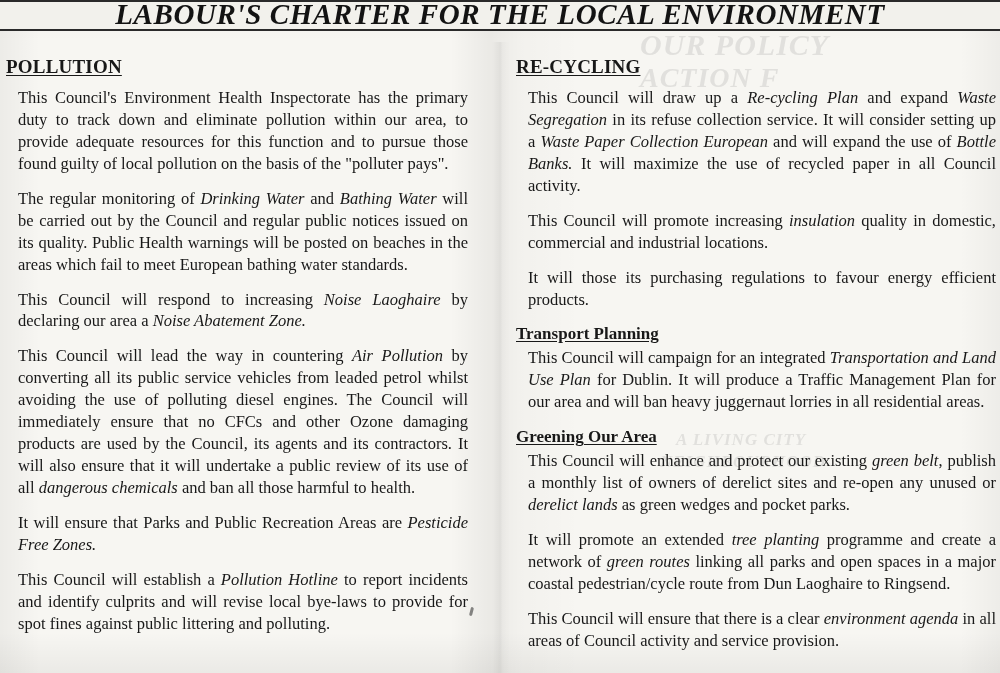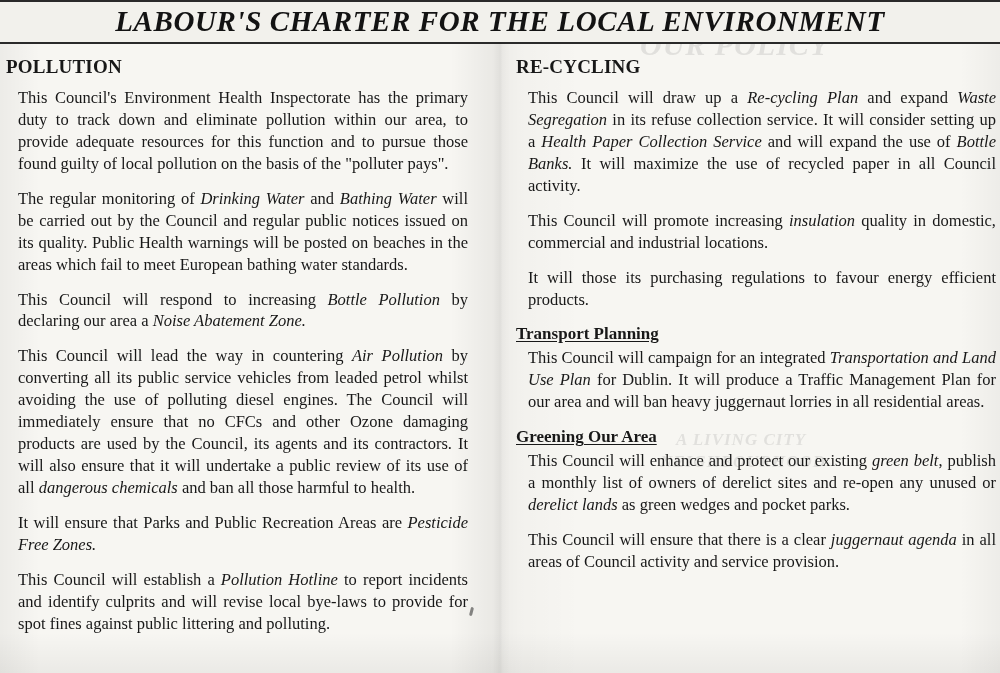--- a/index.html
+++ b/index.html
@@ -35,21 +35,21 @@
     user-select: none;
     white-space: nowrap;
   }
   .bleed-1 { top: 28px;  left: 640px; font-size: 30px; }
   .bleed-2 { top: 62px;  left: 640px; font-size: 28px; }
   .bleed-3 { top: 430px; left: 676px; font-size: 17px; }
   .bleed-4 { top: 452px; left: 660px; font-size: 17px; }
 
   .header {
     position: relative;
-    height: 44px;
+    height: 31px;
     border-top: 2px solid #2a2a2a;
     border-bottom: 2px solid #2a2a2a;
     box-sizing: border-box;
     background: #f2f1ec;
     display: flex;
     align-items: center;
     justify-content: center;
     overflow: hidden;
   }
   .header .title {
@@ -92,20 +92,21 @@
     width: 18px;
     background: linear-gradient(90deg, rgba(0,0,0,0.0), rgba(0,0,0,0.055) 45%, rgba(0,0,0,0.02) 60%, rgba(0,0,0,0.0));
     pointer-events: none;
   }
 
   h2.section {
     font-family: "Liberation Serif", serif;
     font-size: 19px;
     font-weight: bold;
     margin: 0 0 9px 0;
+    text-decoration: underline;
     text-underline-offset: 2px;
     letter-spacing: 0.2px;
   }
   h3.subsection {
     font-family: "Liberation Serif", serif;
     font-size: 17px;
     font-weight: bold;
     margin: 14px 0 3px 0;
     text-decoration: underline;
     text-underline-offset: 2px;
@@ -133,51 +134,53 @@
     border-radius: 2px;
     transform: rotate(14deg);
   }
 </style>
 </head>
 <body>
 
 <div class="page">
 
   <div class="bleed bleed-1">OUR POLICY</div>
+  <div class="bleed bleed-2">ACTION F</div>
   <div class="bleed bleed-3">A LIVING CITY</div>
   <div class="bleed bleed-4">NEIGHBOURHOOD</div>
 
   <div class="header">
     <div class="title">LABOUR'S CHARTER FOR THE LOCAL ENVIRONMENT</div>
   </div>
 
   <div class="gutter"></div>
 
   <div class="columns">
     <div class="col col-left">
       <h2 class="section">POLLUTION</h2>
       <div>
           <p class="para">This Council's Environment Health Inspectorate has the primary duty to track down and eliminate pollution within our area, to provide adequate resources for this function and to pursue those found guilty of local pollution on the basis of the "polluter pays".</p>
           <p class="para">The regular monitoring of <b class="em">Drinking Water</b> and <b class="em">Bathing Water</b> will be carried out by the Council and regular public notices issued on its quality.  Public Health warnings will be posted on beaches in the areas which fail to meet European bathing water standards.</p>
-          <p class="para">This Council will respond to increasing <b class="em">Bottle Pollution</b> by declaring our area a <b class="em">Noise Abatement Zone.</b></p>
+          <p class="para">This Council will respond to increasing <b class="em">Noise Laoghaire</b> by declaring our area a <b class="em">Noise Abatement Zone.</b></p>
           <p class="para">This Council will lead the way in countering <b class="em">Air Pollution</b> by converting all its public service vehicles from leaded petrol whilst avoiding the use of polluting diesel engines.  The Council will immediately ensure that no CFCs and other Ozone damaging products are used by the Council, its agents and its contractors.  It will also ensure that it will undertake a public review of its use of all <b class="em">dangerous chemicals</b> and ban all those harmful to health.</p>
           <p class="para">It will ensure that Parks and Public Recreation Areas are <b class="em">Pesticide Free Zones.</b></p>
           <p class="para">This Council will establish a <b class="em">Pollution Hotline</b> to report incidents and identify culprits and will revise local bye-laws to provide for spot fines against public littering and polluting.</p>
         </div>
       <div class="ink-speck" style="top:565px; left:470px;"></div>
     </div>
 
     <div class="col col-right">
       <h2 class="section">RE-CYCLING</h2>
       <div>
-          <p class="para">This Council will draw up a <b class="em">Re-cycling Plan</b> and expand <b class="em">Waste Segregation</b> in its refuse collection service.  It will consider setting up a <b class="em">Health Paper Collection Service</b> and will expand the use of <b class="em">Bottle Banks.</b>  It will maximize the use of recycled paper in all Council activity.</p>
+          <p class="para">This Council will draw up a <b class="em">Re-cycling Plan</b> and expand <b class="em">Waste Segregation</b> in its refuse collection service.  It will consider setting up a <b class="em">Waste Paper Collection European</b> and will expand the use of <b class="em">Bottle Banks.</b>  It will maximize the use of recycled paper in all Council activity.</p>
           <p class="para">This Council will promote increasing <b class="em">insulation</b> quality in domestic, commercial and industrial locations.</p>
           <p class="para">It will those its purchasing regulations to favour energy efficient products.</p>
           <h3 class="subsection">Transport Planning</h3>
           <p class="para">This Council will campaign for an integrated <b class="em">Transportation and Land Use Plan</b> for Dublin. It will produce a Traffic Management Plan for our area and will ban heavy juggernaut lorries in all residential areas.</p>
           <h3 class="subsection">Greening Our Area</h3>
           <p class="para">This Council will enhance and protect our existing <b class="em">green belt</b>, publish a monthly list of owners of derelict sites and re-open any unused or <b class="em">derelict lands</b> as green wedges and pocket parks.</p>
-          <p class="para">This Council will ensure that there is a clear <b class="em">juggernaut agenda</b> in all areas of Council activity and service provision.</p>
+          <p class="para">It will promote an extended <b class="em">tree planting</b> programme and create a network of <b class="em">green routes</b> linking all parks and open spaces in a major coastal pedestrian/cycle route from Dun Laoghaire to Ringsend.</p>
+          <p class="para">This Council will ensure that there is a clear <b class="em">environment agenda</b> in all areas of Council activity and service provision.</p>
         </div>
     </div>
   </div>
 
 </div>
 
 </body></html>

